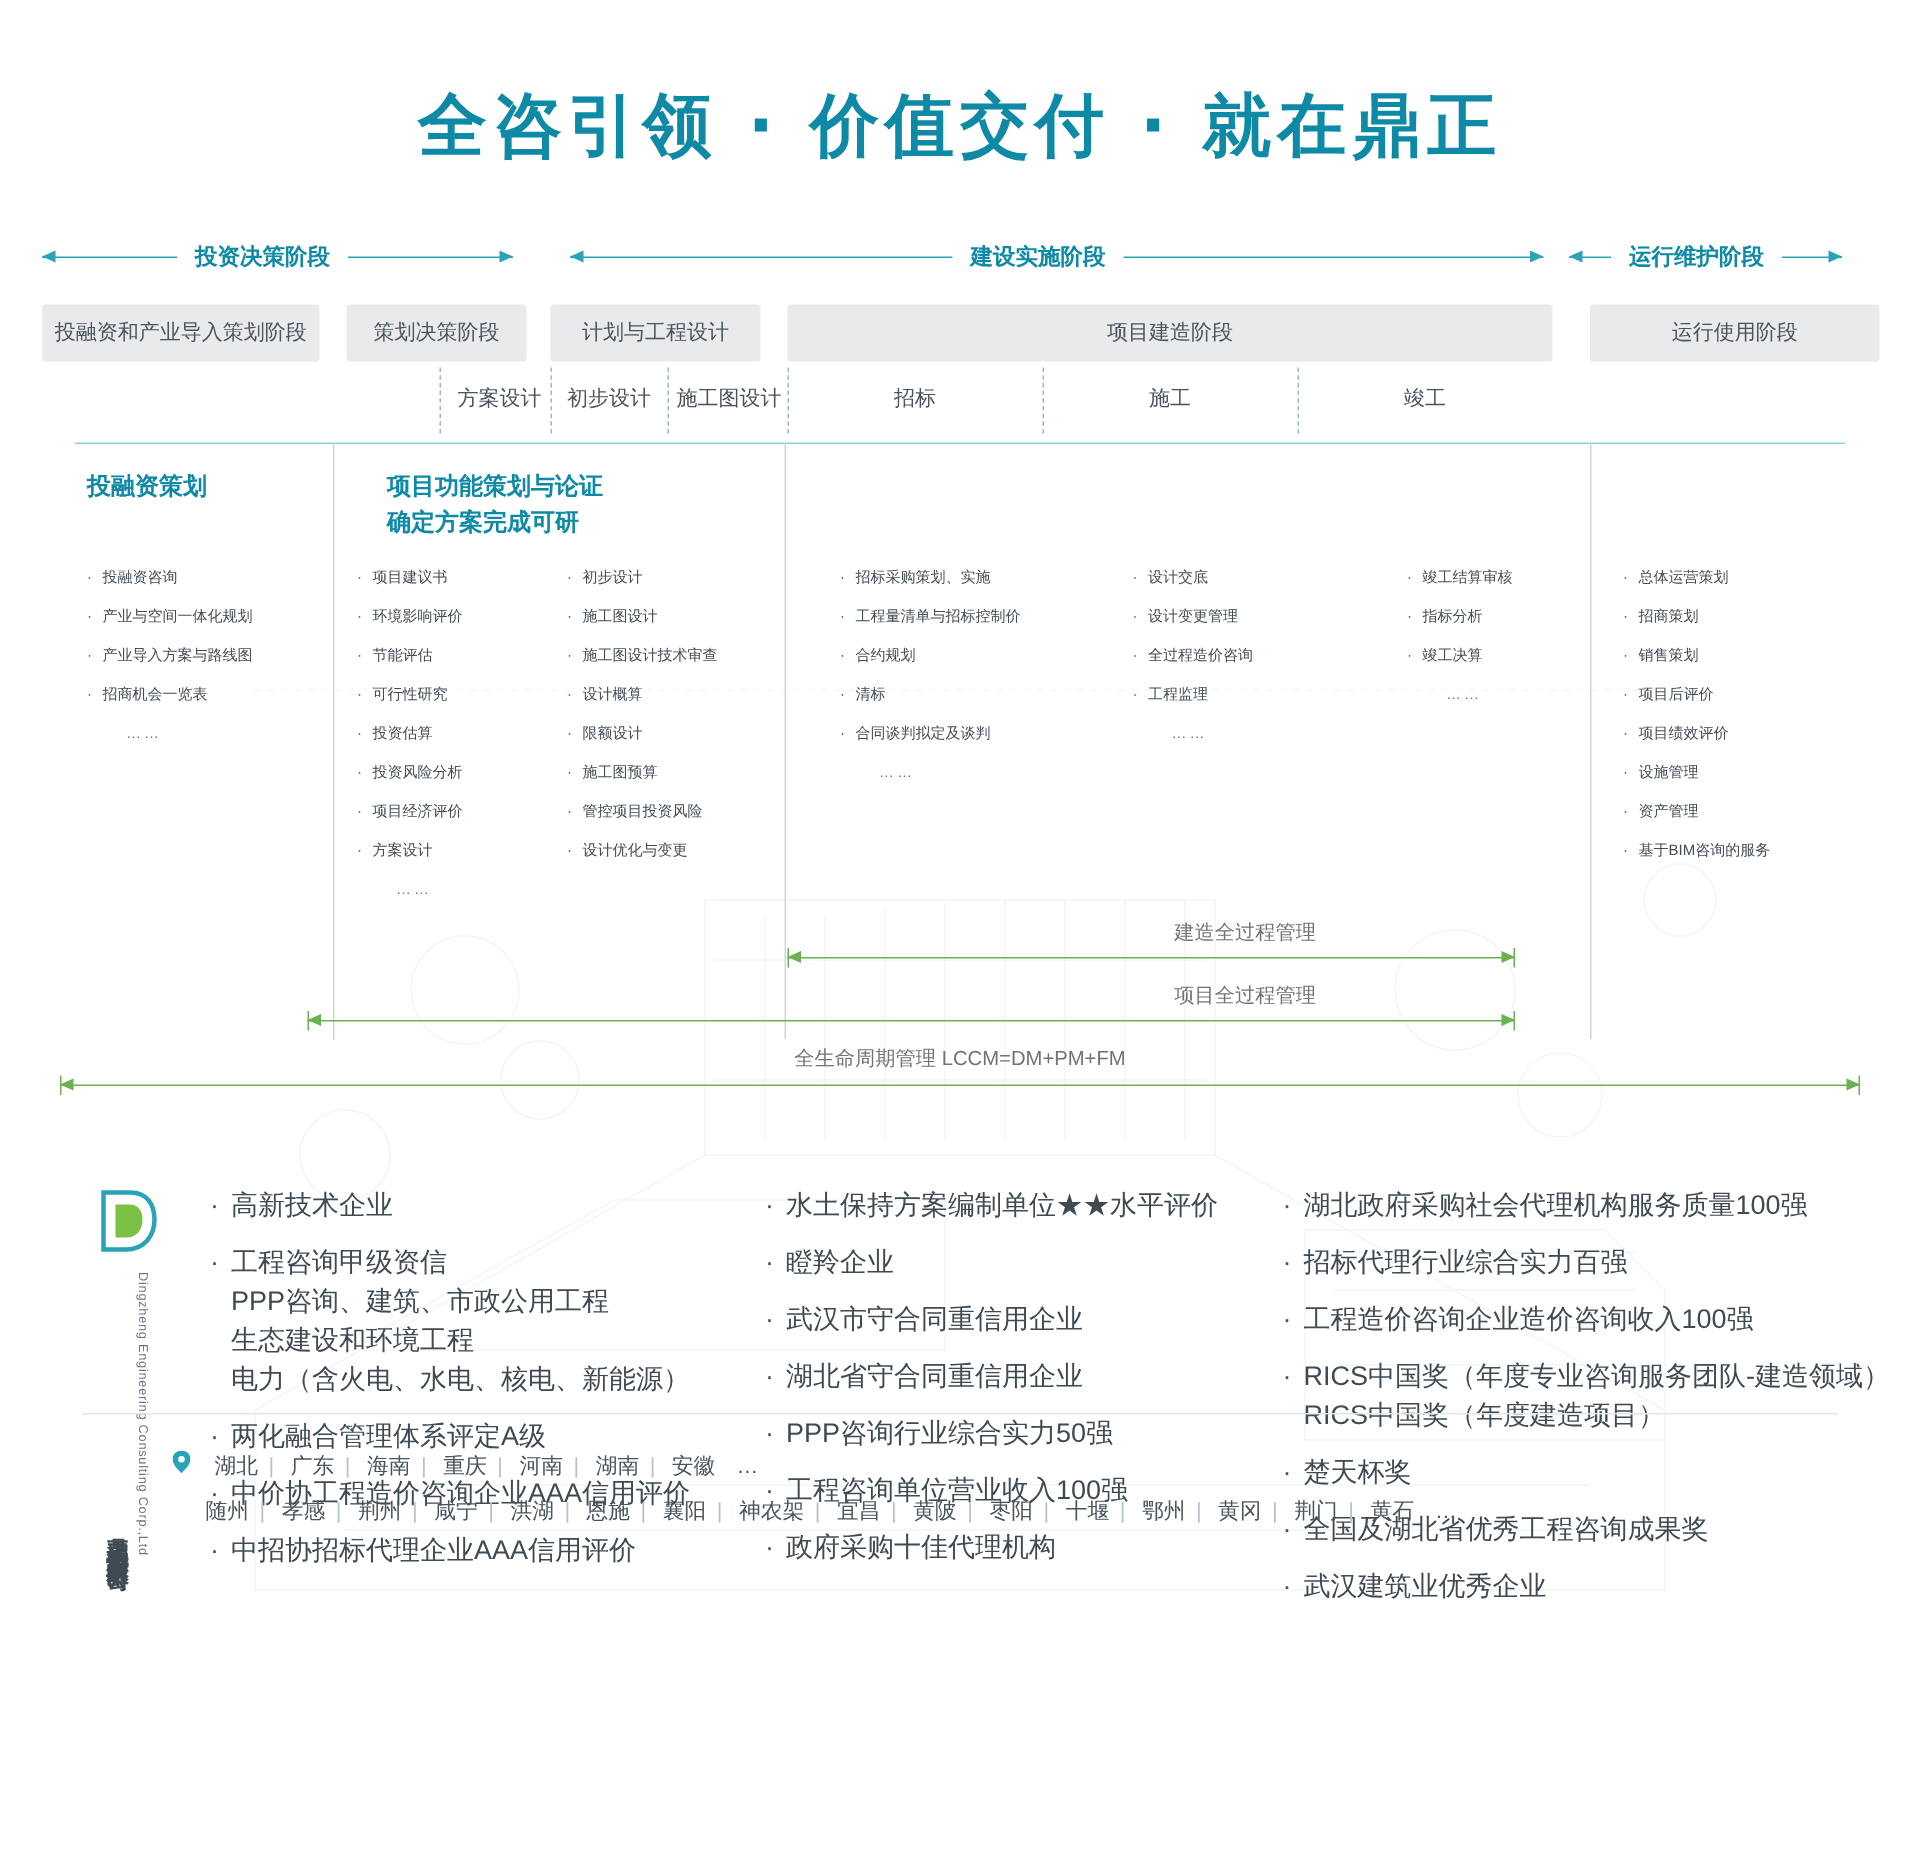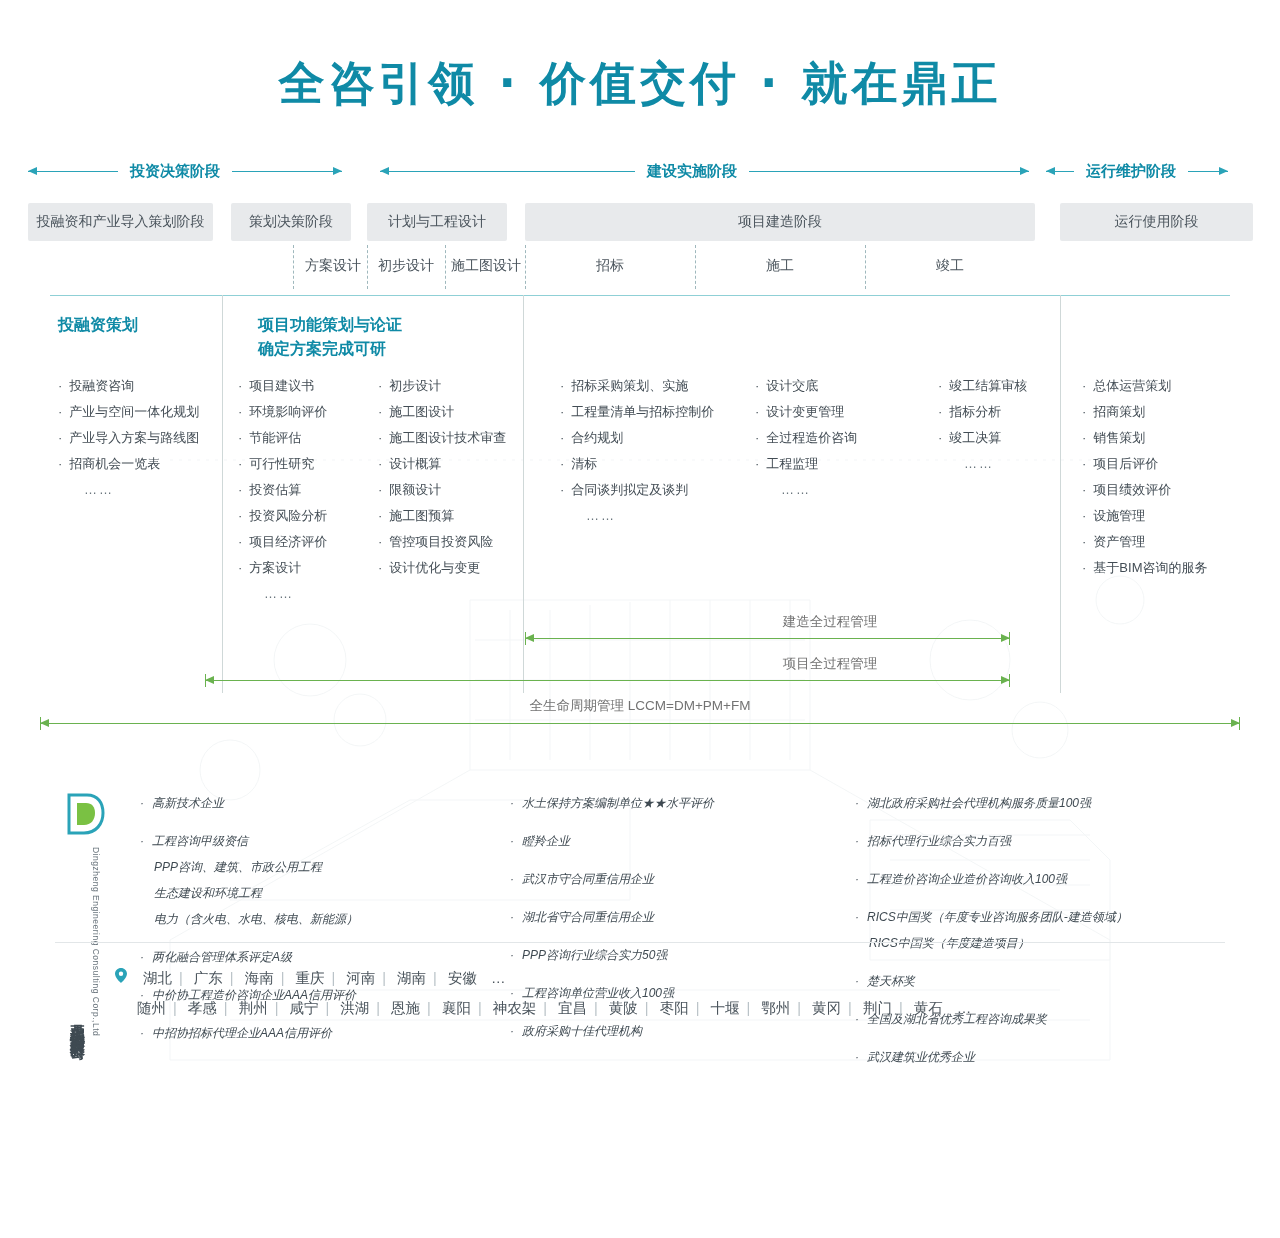--- a/index.html
+++ b/index.html
@@ -73,21 +73,21 @@
 
   
   .board{ position:relative; height:470px; margin-top:4px;padding-left:13px; }
   .vline{ position:absolute; width:1px; background:#cfd8d8; }
   .hline{ position:absolute; height:1px; background:#8fd0d6; }
 
   .col-title{
     position:absolute; color:#0f8aa6; font-weight:bold; font-size:16px; line-height:1.55;
     white-space:pre-line;
   }
-  .bullets{ position:absolute; font-size:13px; color:#434d55; line-height:26px; }
+  .bullets{ position:absolute; font-size:10px; color:#434d55; line-height:26px; }
   .bullets li{ list-style:none; white-space:nowrap; }
   .bullets ul{ margin:0; padding:0; }
   .bullets li::before{ content:"·"; color:#4a545c; margin-right:7px; }
   .bullets li.dots::before{ content:""; margin:0; }
   .bullets li.dots{ padding-left:26px; letter-spacing:2px; color:#6a757d; }
 
   
   .span-label{
     position:absolute; font-size:13.5px; color:#737373; text-align:center; white-space:nowrap;
   }
@@ -111,21 +111,21 @@
   .logo-text{
     writing-mode:vertical-rl; text-orientation:upright;
     font-size:15px; font-weight:bold; color:#3f4a52; letter-spacing:2px;
     margin-top:6px; display:inline-block; line-height:1.1;
   }
   .logo-en{
     writing-mode:vertical-rl;
     font-size:8.5px; color:#6a757d; letter-spacing:.5px;
     display:inline-block; margin-top:6px; margin-left:1px;
   }
-  .cred-col{ position:absolute; font-size:12px; color:#3f4a52; line-height:20px;font-style:italic; }
+  .cred-col{ position:absolute; font-size:18px; color:#3f4a52; line-height:20px; }
   .cred-col ul{ margin:0; padding:0; }
   .cred-col li{ list-style:none; margin-bottom:18px; white-space:nowrap; }
   .cred-col li::before{ content:"·"; margin-right:8px; color:#4a545c; }
   .cred-col li .sub{ display:block; margin-left:14px; margin-top:6px; }
   .cred-col li .sub::before{ content:""; }
 
   
   .footer{
     position:absolute; left:55px; right:55px; bottom:40px;
     border-top:1px solid #e2e6e8; padding-top:20px;

